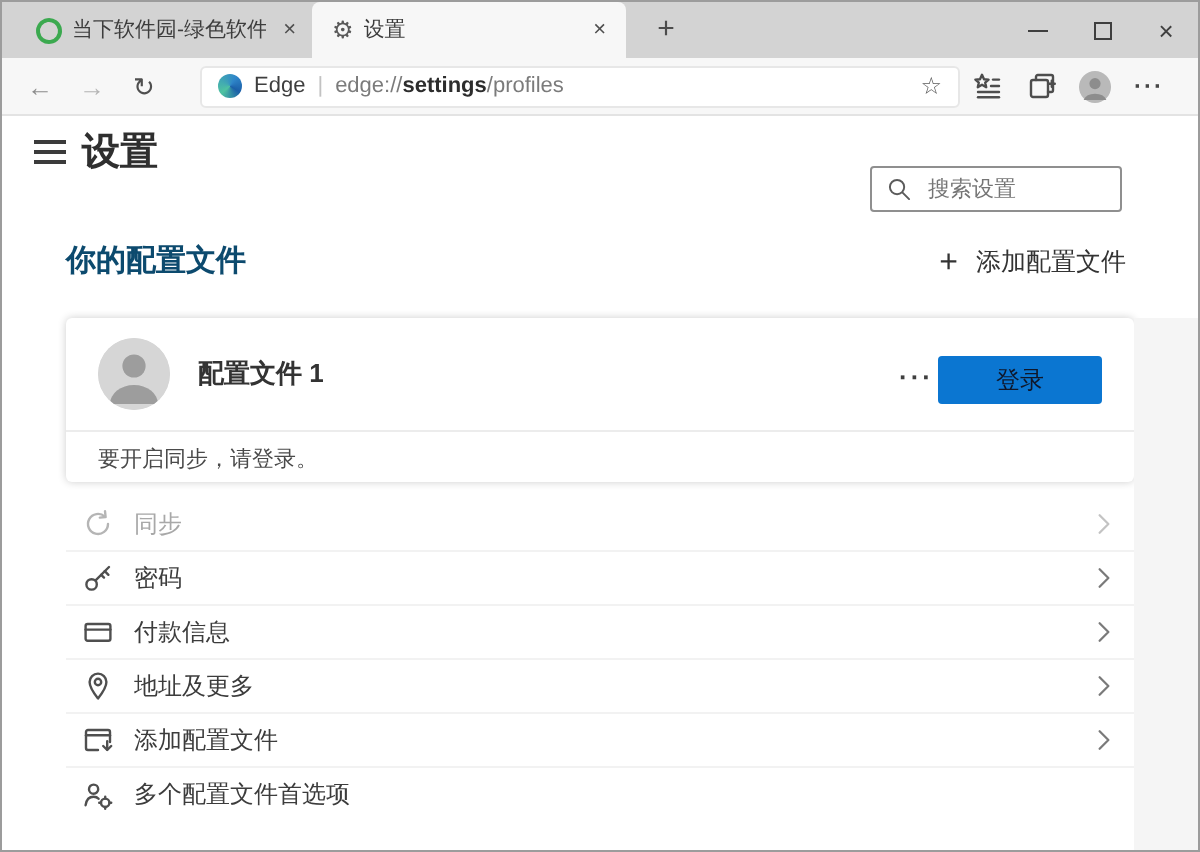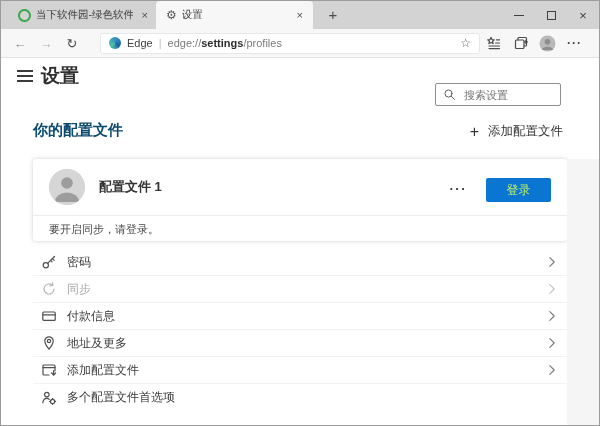--- a/index.html
+++ b/index.html
@@ -57,21 +57,21 @@
   .section-title{position:absolute;left:32px;top:120px;font-size:15px;font-weight:bold;color:#0c4a6e;}
   .add-profile{position:absolute;right:36px;top:122px;display:flex;align-items:center;font-size:12.5px;color:#333;cursor:default;}
   .add-plus{font-size:16px;font-weight:300;color:#333;margin-right:9px;line-height:1;}
 
   .card{position:absolute;left:32px;top:158px;width:534px;height:82px;background:#fff;border-radius:3px;
     box-shadow:0 0 4px rgba(0,0,0,0.20);box-sizing:border-box;}
   .card-top{height:57px;display:flex;align-items:center;padding:0 16px;box-sizing:border-box;border-bottom:1px solid #ececec;}
   .avatar{width:36px;height:36px;border-radius:50%;overflow:hidden;background:#d6d6d6;flex:none;}
   .profile-name{margin-left:14px;font-size:13px;font-weight:bold;color:#333;}
   .more-dots{position:absolute;right:100px;top:22px;font-size:13px;font-weight:bold;color:#3f3f3f;letter-spacing:1.5px;}
-  .signin{position:absolute;right:16px;top:19px;width:65px;height:24px;background:#0b76d1;color:#bef264;font-size:12px;
+  .signin{position:absolute;right:16px;top:19px;width:82px;height:24px;background:#0b76d1;color:#0f172a;font-size:12px;
     border:none;border-radius:2px;display:flex;align-items:center;justify-content:center;font-family:"Liberation Sans",sans-serif;}
   .sync-hint{padding:6px 16px;font-size:11px;color:#4a4a4a;}
 
   
   .rows{position:absolute;left:32px;top:248px;width:534px;}
   .row{height:27px;display:flex;align-items:center;border-bottom:1px solid #f2f2f2;padding:0 8px;box-sizing:border-box;}
   .row:last-child{border-bottom:none;}
   .ric{width:16px;height:16px;flex:none;}
   .ric *{stroke:#4f4f4f;fill:none;stroke-width:1.2;stroke-linecap:round;stroke-linejoin:round;}
   .rlabel{margin-left:10px;font-size:12px;color:#3c3c3c;}
@@ -186,39 +186,39 @@
       </span>
       <span class="profile-name">配置文件 1</span>
     </div>
     <span class="more-dots">···</span>
     <button class="signin" style="background: rgb(11, 118, 209);">登录</button>
     <div class="sync-hint">要开启同步，请登录。</div>
   </div>
 
   <div class="rows">
 
+    <div class="row disabled">
+      <svg class="ric" viewBox="0 0 16 16">
+        <path d="M13 8a5 5 0 1 1-1.6-3.7"></path>
+          <polyline points="11.5,1.6 11.8,4.5 8.9,4.8"></polyline>
+      </svg>
+      <span class="rlabel">同步</span>
+      <svg class="chev" viewBox="0 0 16 16">
+          <polyline points="5.5,3 10.5,8 5.5,13"></polyline>
+        </svg>
+    </div>
+
     <div class="row">
       <svg class="ric" viewBox="0 0 16 16">
         <circle cx="4.8" cy="11.2" r="2.6"></circle>
           <line x1="6.8" y1="9.2" x2="13.5" y2="2.5"></line>
         <line x1="11.4" y1="4.6" x2="13.2" y2="6.4"></line>
           <line x1="9.6" y1="6.4" x2="11" y2="7.8"></line>
       </svg>
       <span class="rlabel">密码</span>
-      <svg class="chev" viewBox="0 0 16 16">
-          <polyline points="5.5,3 10.5,8 5.5,13"></polyline>
-        </svg>
-    </div>
-
-    <div class="row disabled">
-      <svg class="ric" viewBox="0 0 16 16">
-        <path d="M13 8a5 5 0 1 1-1.6-3.7"></path>
-          <polyline points="11.5,1.6 11.8,4.5 8.9,4.8"></polyline>
-      </svg>
-      <span class="rlabel">同步</span>
       <svg class="chev" viewBox="0 0 16 16">
           <polyline points="5.5,3 10.5,8 5.5,13"></polyline>
         </svg>
     </div>
 
     <div class="row">
       <svg class="ric" viewBox="0 0 16 16">
         <rect x="1.8" y="4" width="12.4" height="8.4" rx="1"></rect>
           <line x1="1.8" y1="6.8" x2="14.2" y2="6.8"></line>
       </svg>

